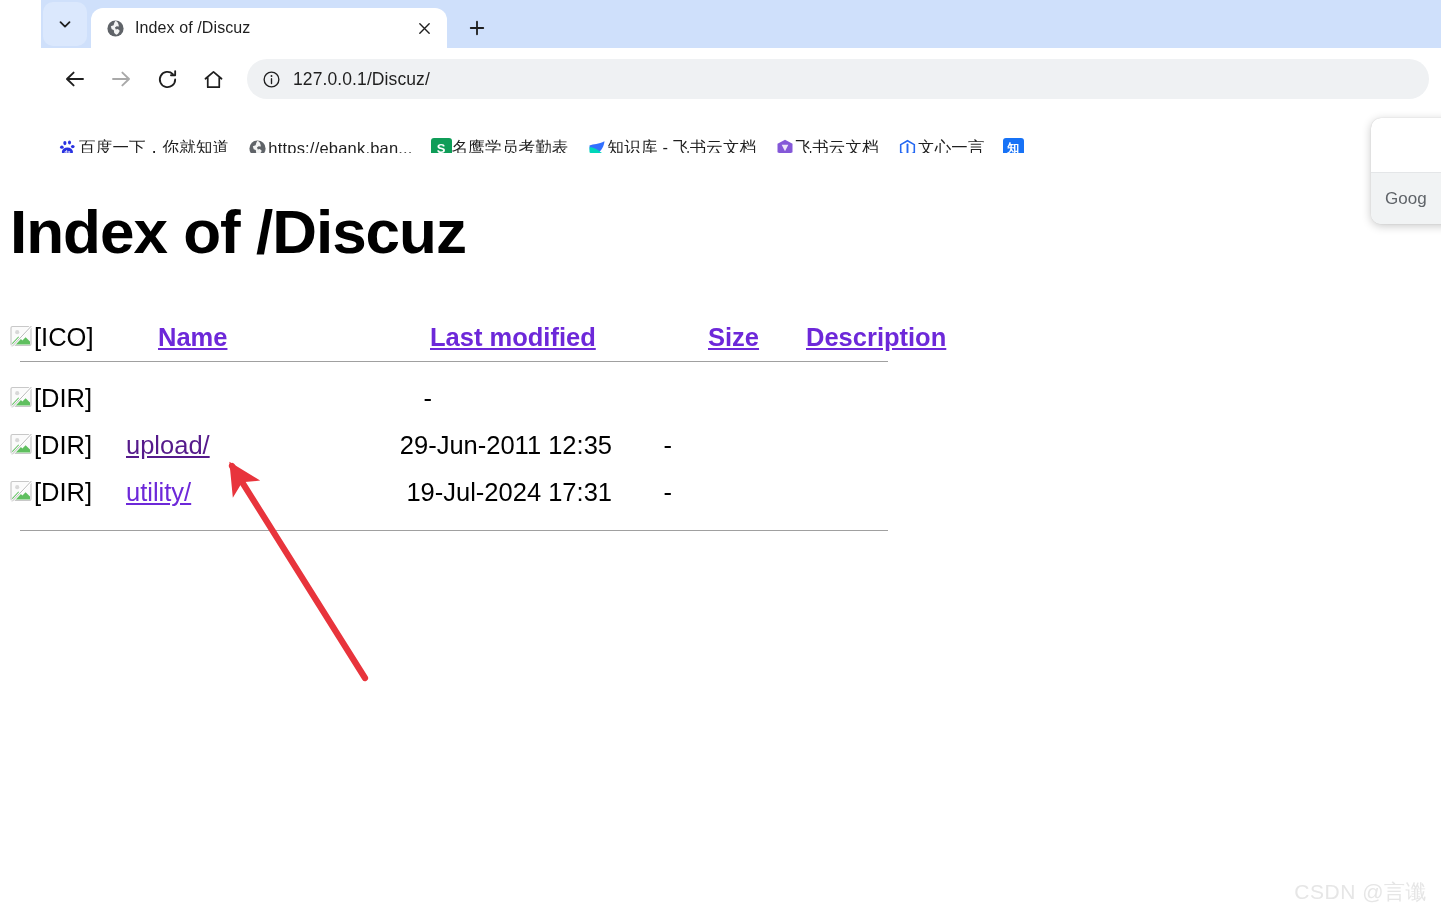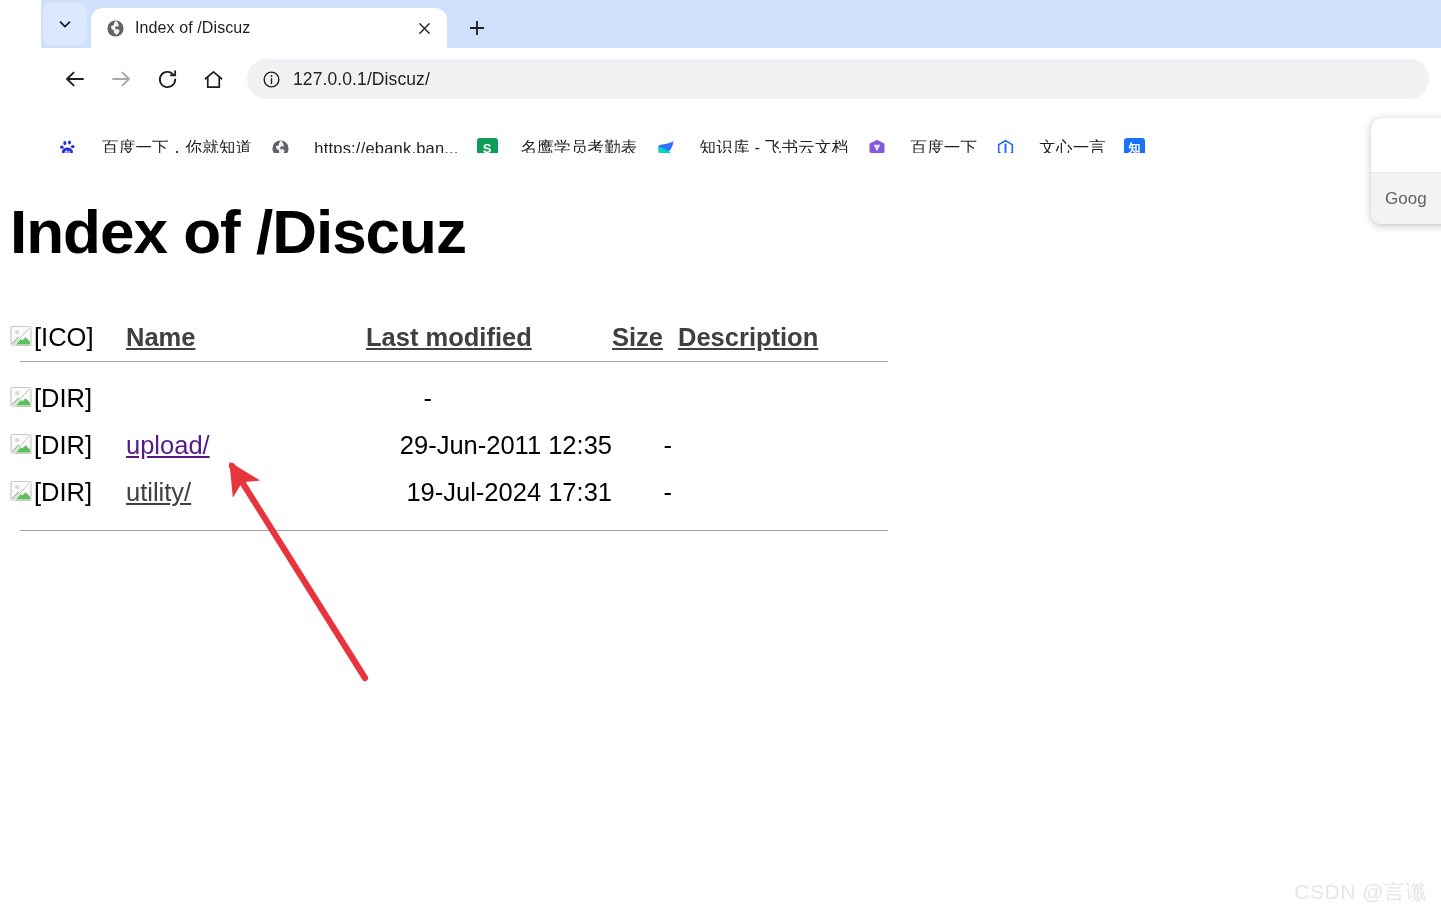--- a/index.html
+++ b/index.html
@@ -120,21 +120,21 @@
     align-items: center;
     padding: 0 8px;
     gap: 0px;
     overflow: hidden;
     position: relative;
     border-bottom: 1px solid #ffffff;
   }
   .bm {
     display: flex;
     align-items: center;
-    gap: 23px;
+    gap: 0;
     padding: 5px 9px;
     border-radius: 8px;
     cursor: pointer;
     white-space: nowrap;
     flex: 0 0 auto;
     margin-top: 33px;
   }
   .bm-label {
     font-size: 16.5px;
     color: #1f1f1f;
@@ -199,25 +199,26 @@
     flex: 0 0 24px;
     display:block;
   }
   .col-name  { width: 240px; flex: 0 0 240px; overflow: visible; }
   .col-mod   { width: 246px; flex: 0 0 246px; text-align: right; }
   .col-size  { width: 60px;  flex: 0 0 60px;  text-align: right; }
   .col-desc  { flex: 0 0 auto; padding-left: 6px; }
 
   .hdr .col-name  { padding-left: 0; }
   .hdr a, .lrow a { text-decoration: underline; }
-  .link-new   { color: #404040; }
+  .link-new   { color: #6d28d9; }
   .link-vis   { color: #551a8b; }
 
   .hdr {
     font-weight: bold;
+    gap: 32px;
   }
   .hdr .col-icon { font-weight: normal; }
   .hdr .col-mod  { text-align: left; padding-left: 0; }
   .hdr .col-size { text-align: left; }
 
   hr.idx {
     border: none;
     border-top: 1px solid #a0a0a0;
     margin: 0;
     width: 868px;
@@ -391,21 +392,21 @@
       <span class="bm-label">知识库 - 飞书云文档</span>
     </div>
 
     <div class="bm">
       <span class="bm-icon" style="background:transparent;">
         <svg width="20" height="20" viewBox="0 0 24 24">
           <path d="M12 2 L21 7 L21 17 L12 22 L3 17 L3 7 Z" fill="#7d4fd6" opacity=".95"></path>
           <path d="M8 8 L16 8 L12 16 Z" fill="#ffffff" opacity=".85"></path>
         </svg>
       </span>
-      <span class="bm-label">百度一下</span>
+      <span class="bm-label">飞书云文档</span>
     </div>
 
     <div class="bm">
       <span class="bm-icon" style="background:transparent;">
         <svg width="19" height="19" viewBox="0 0 24 24">
           <path d="M12 2.2 L20.6 7.1 V16.9 L12 21.8 L3.4 16.9 V7.1 Z" fill="none" stroke="#2468f2" stroke-width="2"></path>
           <path d="M12 7 L12 17" stroke="#2468f2" stroke-width="2.4" stroke-linecap="round"></path>
         </svg>
       </span>
       <span class="bm-label">文心一言</span>

